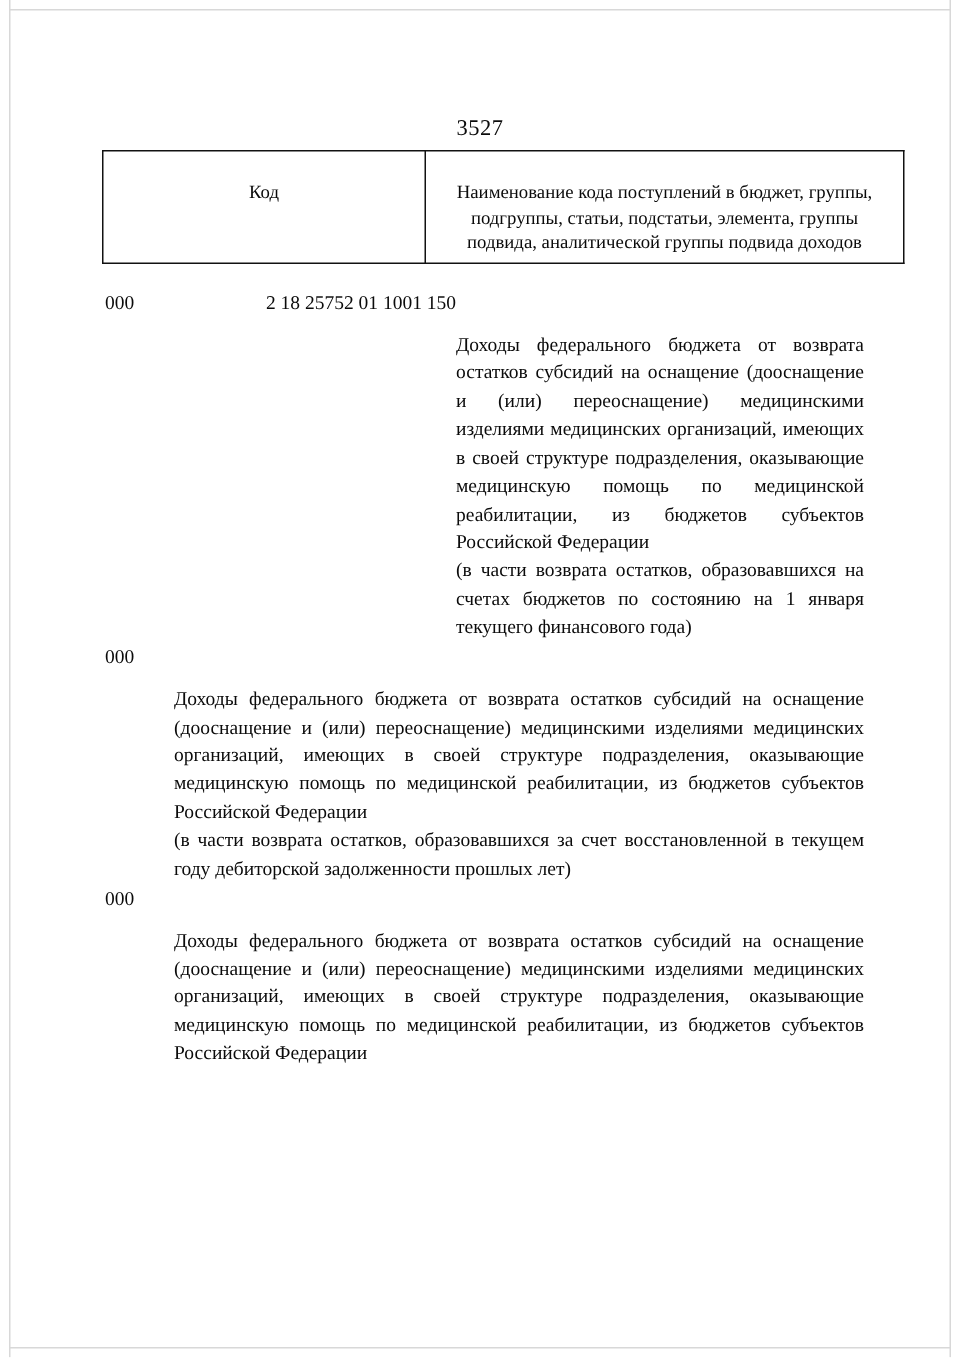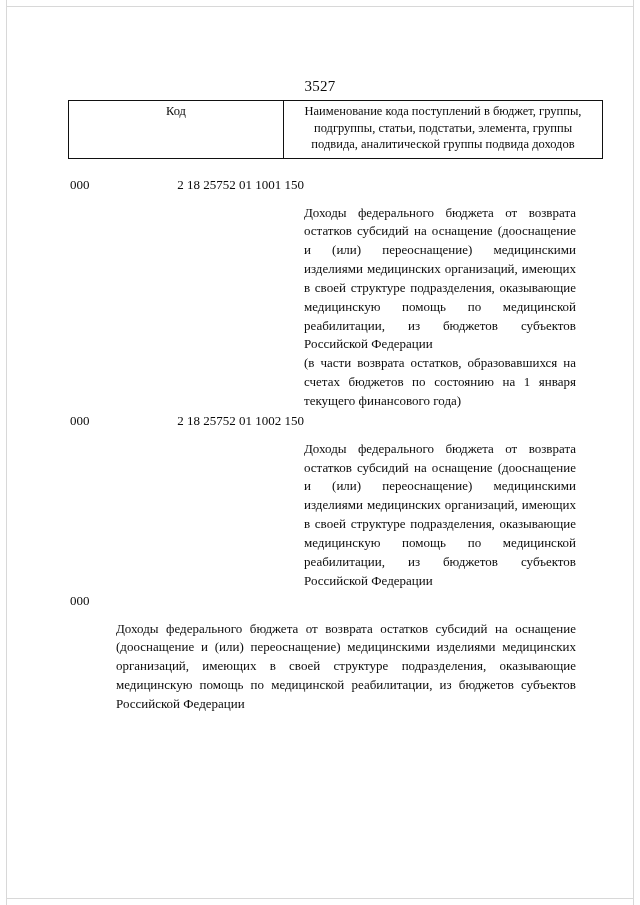--- a/index.html
+++ b/index.html
@@ -61,21 +61,21 @@
 
   
   table.code-table {
     border-collapse: collapse;
     width: 508px;
     table-layout: fixed;
   }
   table.code-table td {
     border: 1px solid #111;
     vertical-align: top;
-    padding: 2px 6px 5px 6px;
+    padding: 19px 6px 5px 6px;
     font-size: 12.5px;
     line-height: 1.32;
     text-align: center;
   }
   td.col-code {
     width: 202px;
   }
   td.col-name {
     width: 306px;
     text-align: justify;
@@ -151,23 +151,23 @@
         <div class="zeros">000</div>
         <div class="code">2 18 25752 01 1001 150</div>
         <div class="desc">
           <p>Доходы федерального бюджета от возврата остатков субсидий на оснащение (дооснащение и (или) переоснащение) медицинскими изделиями медицинских организаций, имеющих в своей структуре подразделения, оказывающие медицинскую помощь по медицинской реабилитации, из бюджетов субъектов Российской Федерации</p>
           <p>(в части возврата остатков, образовавшихся на счетах бюджетов по состоянию на 1 января текущего финансового года)</p>
         </div>
       </div>
 
       <div class="row">
         <div class="zeros">000</div>
-        <div class="code">2 18 25752 01 1002 150</div>
         <div class="desc">
           <p>Доходы федерального бюджета от возврата остатков субсидий на оснащение (дооснащение и (или) переоснащение) медицинскими изделиями медицинских организаций, имеющих в своей структуре подразделения, оказывающие медицинскую помощь по медицинской реабилитации, из бюджетов субъектов Российской Федерации</p>
+          <p>(в части возврата остатков, образовавшихся за счет восстановленной в текущем году дебиторской задолженности прошлых лет)</p>
         </div>
       </div>
 
       <div class="row">
         <div class="zeros">000</div>
         <div class="desc">
           <p>Доходы федерального бюджета от возврата остатков субсидий на оснащение (дооснащение и (или) переоснащение) медицинскими изделиями медицинских организаций, имеющих в своей структуре подразделения, оказывающие медицинскую помощь по медицинской реабилитации, из бюджетов субъектов Российской Федерации</p>
         </div>
       </div>
 

